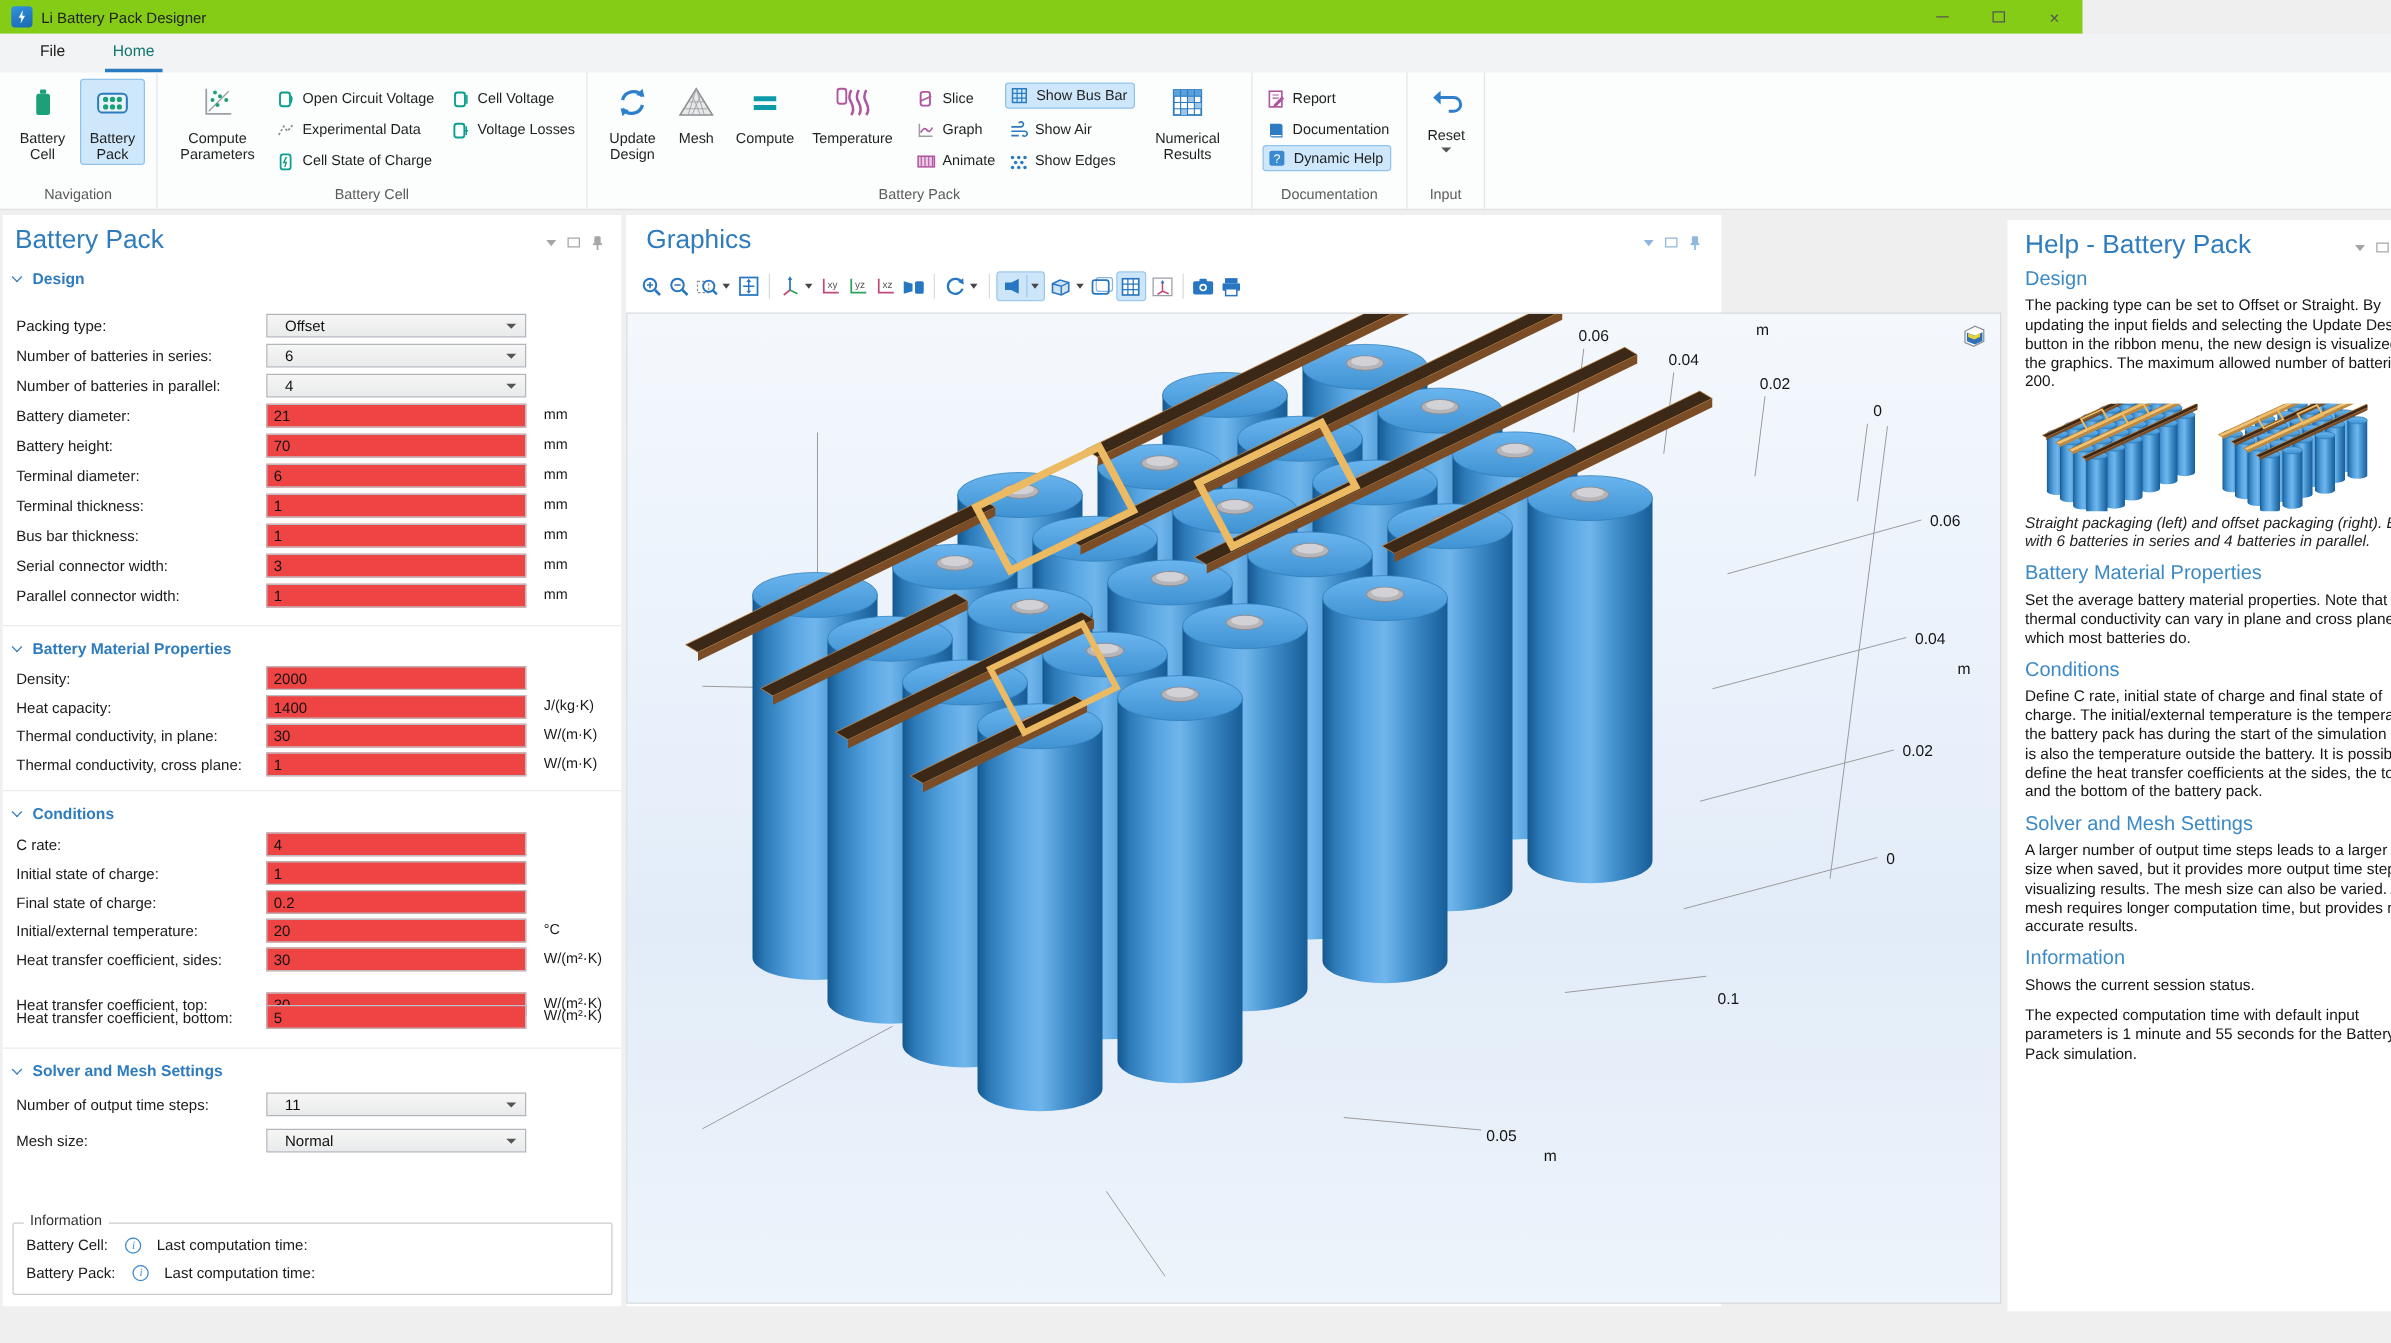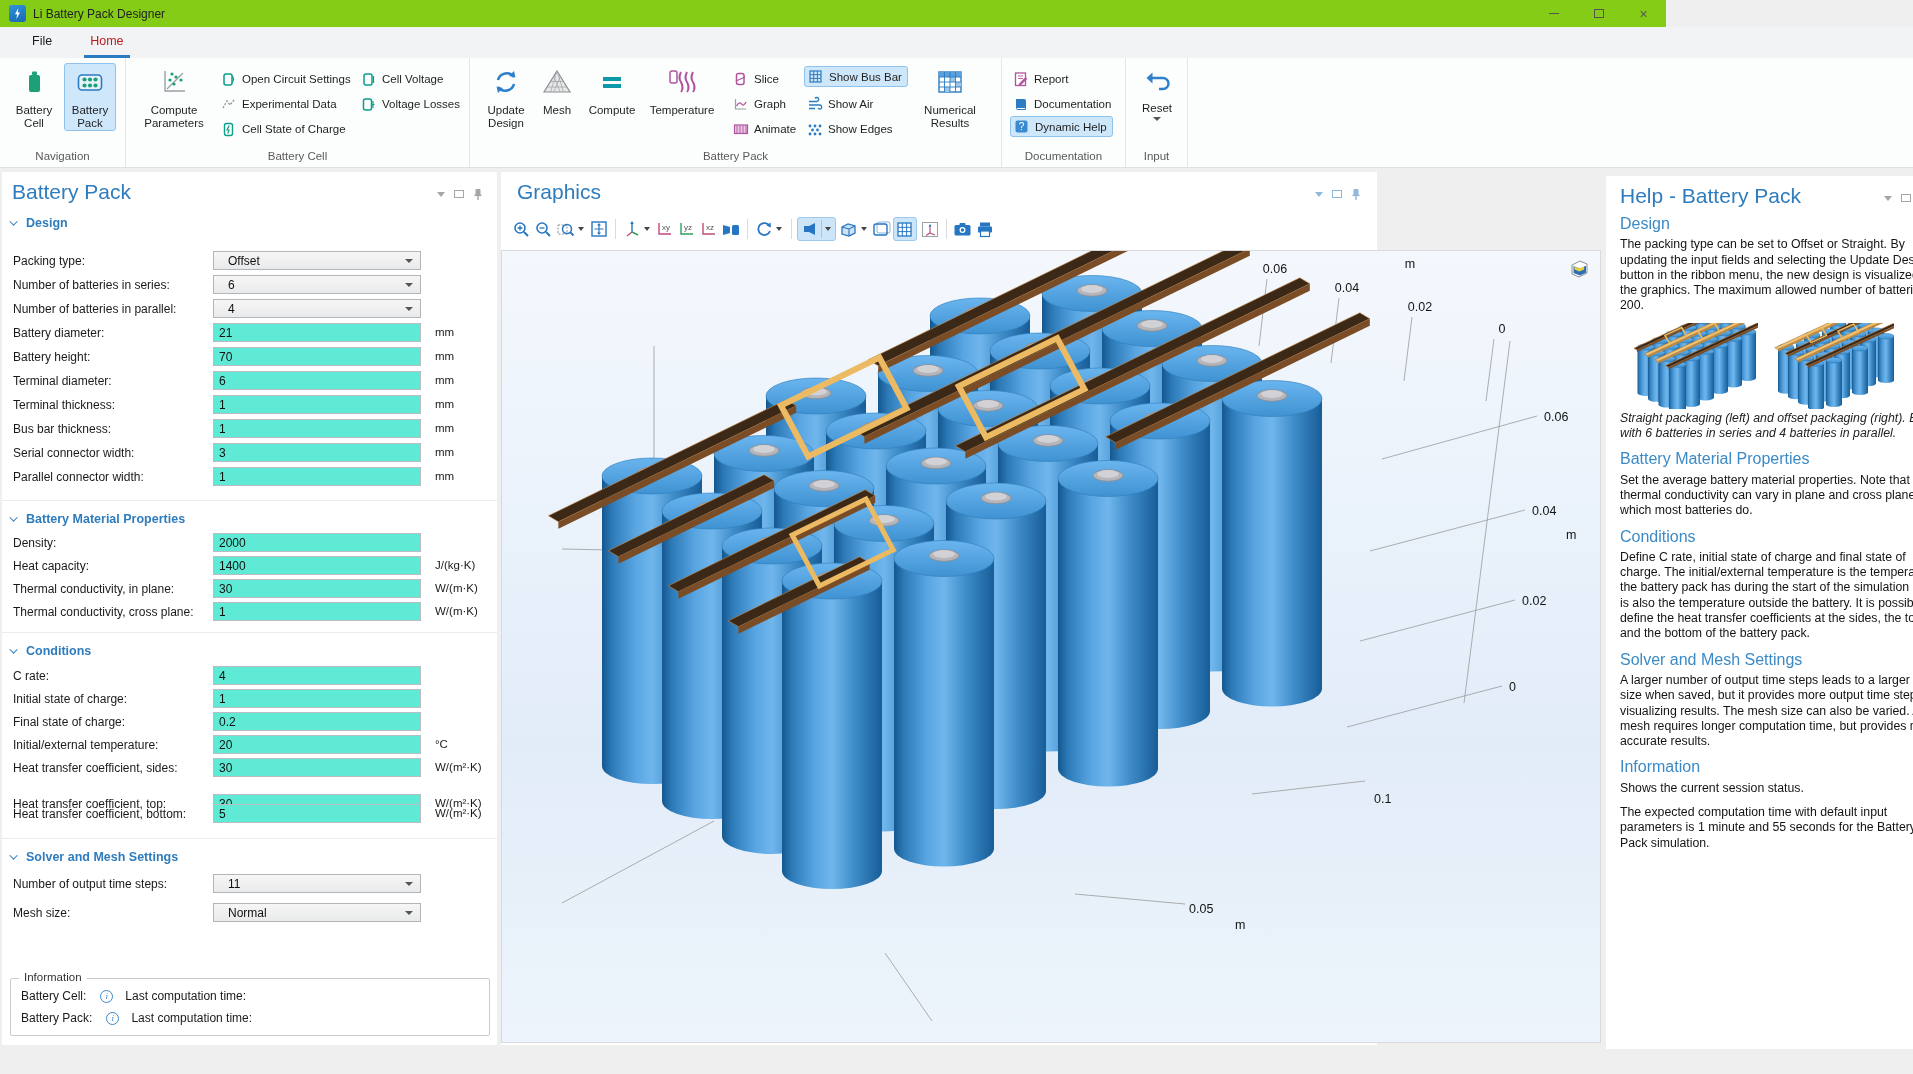--- a/index.html
+++ b/index.html
@@ -14,21 +14,21 @@
   .apptitle{position:absolute;left:33px;top:7px;font-size:12px;color:#222}
   .winbtns{position:absolute;right:0;top:0;height:27px;display:flex}
   .wbtn{width:45px;height:27px;display:flex;align-items:center;justify-content:center;color:#444}
   .wline{width:10px;height:0;border-top:1.4px solid #555}
   .wrect{width:10px;height:9px;border:1.2px solid #555}
   .wx{font-size:14px;color:#555;line-height:1}
 
   
   .menubar{position:absolute;left:0;top:27px;width:1913px;height:31px;background:#f2f3f4;display:flex;align-items:stretch}
   .menu-item{margin-left:26px;padding:0 6px;font-size:12.5px;display:flex;align-items:center;color:#1a1a1a;border-bottom:3px solid transparent}
-  .menu-item.active{color:#b91c1c;border-bottom-color:#2b7bc0}
+  .menu-item.active{color:#0f766e;border-bottom-color:#2b7bc0}
 
   
   .ribbon{position:absolute;left:0;top:58px;width:1913px;height:110px;background:#fcfdfd;border-bottom:1px solid #dfe2e5}
   .rgroup{position:absolute;top:0;height:109px;border-right:1px solid #e4e6e8}
   .glabel{position:absolute;bottom:5px;left:0;right:0;text-align:center;font-size:11.5px;color:#5a5a5a}
   .bigbtn{position:absolute;top:5px;display:flex;flex-direction:column;align-items:center;border:1px solid transparent;border-radius:3px;padding-top:4px}
   .bigbtn .blabel{font-size:11.5px;line-height:13px;text-align:center;margin-top:4px;color:#1f1f1f}
   .bigbtn.sel{background:#cfe7fb;border-color:#8fc3ec}
   .smallbtn{position:absolute;height:21px;display:flex;align-items:center;font-size:11.5px;color:#1f1f1f;white-space:nowrap}
   .smallbtn .sicon{width:17px;height:16px;margin-right:5px;display:flex;align-items:center;justify-content:center;flex:0 0 17px}
@@ -44,21 +44,21 @@
   .hx{font-size:14px;color:#6e6e6e;line-height:1}
   .blue .chev{border-top-color:#8fb8dc}.blue .hrect{border-color:#8fb8dc}
 
   .sect{position:absolute;left:10px;font-size:12.5px;font-weight:700;color:#2e7cbd;display:flex;align-items:center}
   .schev{display:inline-block;width:6px;height:6px;border-left:1.6px solid #2e7cbd;border-bottom:1.6px solid #2e7cbd;transform:rotate(-45deg) translateY(-2px);margin-right:8px}
   .hline{position:absolute;left:0;width:100%;border-top:1px solid #e9ebed}
 
   .prow{position:absolute;left:11px;width:478px;height:20px}
   .plbl{position:absolute;left:0;top:3px;font-size:12px;color:#1a1a1a;white-space:nowrap}
   .ctl{position:absolute;left:200px;top:0;width:208px;height:19px;font-size:12px}
-  .txt{border:1px solid #b9bdc2;background:#5eead4;padding:0 0 0 5px;font-family:"Liberation Sans",sans-serif;font-size:12px;color:#111;width:208px;height:19px}
+  .txt{border:1px solid #b9bdc2;background:#ef4444;padding:0 0 0 5px;font-family:"Liberation Sans",sans-serif;font-size:12px;color:#111;width:208px;height:19px}
   .selc{border:1px solid #b2b6bb;background:linear-gradient(#f6f6f6,#e9eaeb);display:flex;align-items:center}
   .selv{margin-left:14px;color:#111}
   .sarr{position:absolute;right:7px;top:7px;width:0;height:0;border-left:4px solid transparent;border-right:4px solid transparent;border-top:4.5px solid #555}
   .unit{position:absolute;left:422px;top:3px;font-size:11.5px;color:#1a1a1a;white-space:nowrap}
 
   .fieldset{position:absolute;border:1px solid #c9cccf;border-radius:2px}
   .legend{position:absolute;top:-8px;left:8px;background:#fff;padding:0 5px;font-size:11.5px;color:#333}
   .inforow{position:absolute;left:10px;font-size:12px;display:flex;align-items:center}
   .infoi{width:13px;height:13px;border-radius:50%;border:1.2px solid #3a87cc;color:#3a87cc;font-size:9px;font-style:italic;font-family:"Liberation Serif",serif;display:flex;align-items:center;justify-content:center;margin:0 12px 0 14px}
 
@@ -147,21 +147,21 @@
           </svg></span>
       <span class="blabel">Compute Parameters</span>
     </div>
     <div class="smallbtn" style="left:94px;top:10px">
       <span class="sicon">
         <svg width="15" height="16">
             <rect x="3" y="3" width="8" height="11" rx="2" stroke="#0a9e8e" stroke-width="1.5" fill="none"></rect>
             <path d="M11 5 q3 3 0 7" stroke="#0a9e8e" stroke-width="1.2" fill="none"></path>
           </svg>
         </span>
-      <span>Open Circuit Settings</span>
+      <span>Open Circuit Voltage</span>
     </div>
     <div class="smallbtn" style="left:94px;top:35px">
       <span class="sicon">
         <svg width="15" height="16">
             <path d="M2 12 L6 5 L9 9 L13 4" stroke="#8a8f94" stroke-width="1.3" fill="none" stroke-dasharray="2 1.5"></path>
           </svg>
         </span>
       <span>Experimental Data</span>
     </div>
     <div class="smallbtn" style="left:94px;top:60px">

